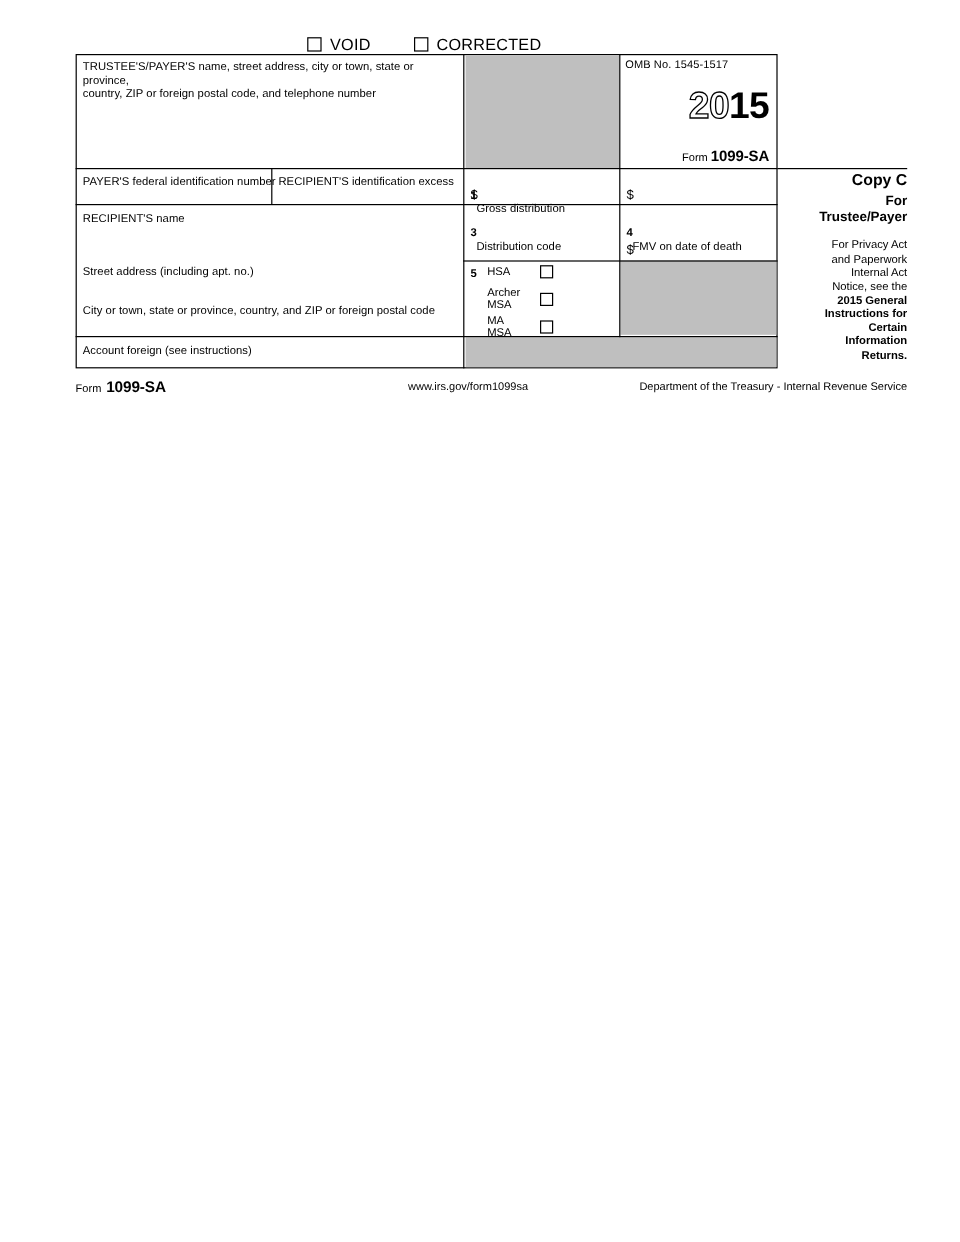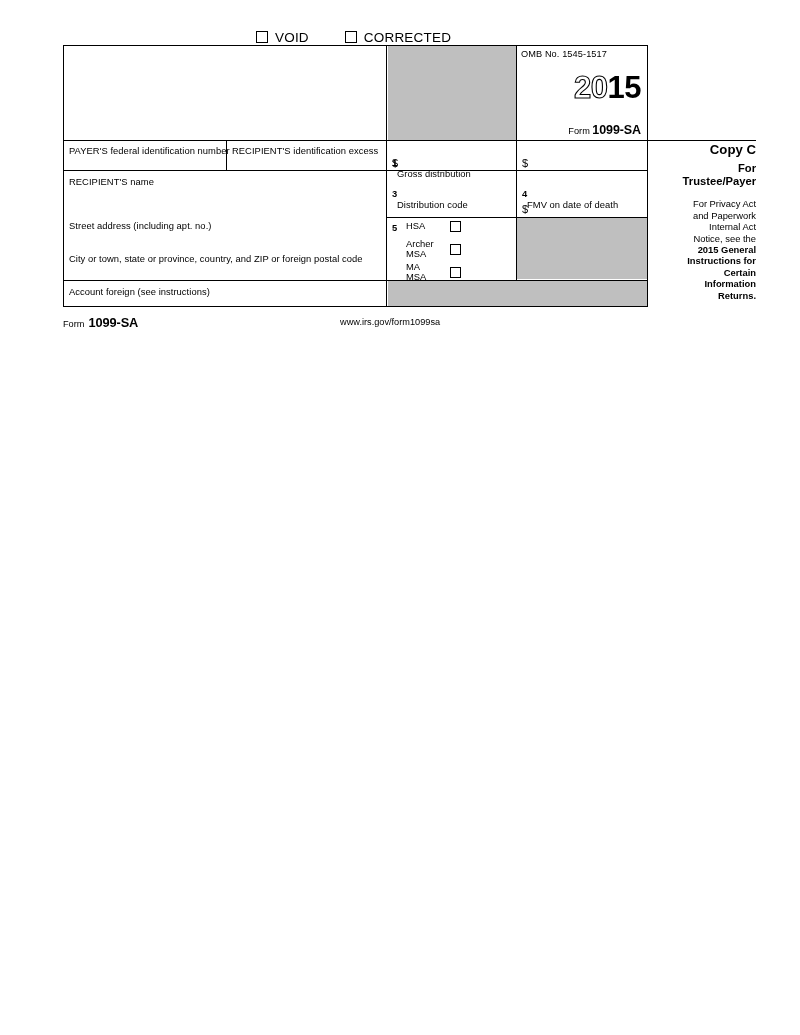--- a/index.html
+++ b/index.html
@@ -267,20 +267,22 @@
 
   <div class="vline" style="left:516px; top:140px; height:141px;"></div>
 
   <div class="vline" style="left:226px; top:140px; height:30px;"></div>
 
   <div class="hline" style="left:63px; top:140px; width:585px;"></div>
   <div class="hline" style="left:63px; top:170px; width:585px;"></div>
   <div class="hline" style="left:386px; top:217px; width:262px;"></div>
   <div class="hline" style="left:63px; top:280px; width:585px;"></div>
 
+  <div class="lbl" style="left:69px; top:49px; width:310px;">TRUSTEE'S/PAYER'S name, street address, city or town, state or province,
+country, ZIP or foreign postal code, and telephone number</div>
 
   <div class="omb" style="left:521px; top:49px;">OMB No. 1545-1517</div>
 
   <div class="yearline">
     <span class="yr-hollow">20</span><span class="yr-solid">15</span>
   </div>
 
   <div class="formline">
     <span>Form</span>
     <b>1099-SA</b>
@@ -345,14 +347,15 @@
   <div class="cb-row" style="left:406px; top:262px; width:100px;">
     <span class="cb-text" style="width:40px;">MA
 MSA</span>
     <span class="cb-sq" style="margin-left:4px;"></span>
   </div>
 
   <div class="footer-form">
     <span>Form</span><b>1099-SA</b>
   </div>
   <div class="footer-url">www.irs.gov/form1099sa</div>
+  <div class="footer-dept">Department of the Treasury - Internal Revenue Service</div>
 
 </div>
 
 </body></html>

